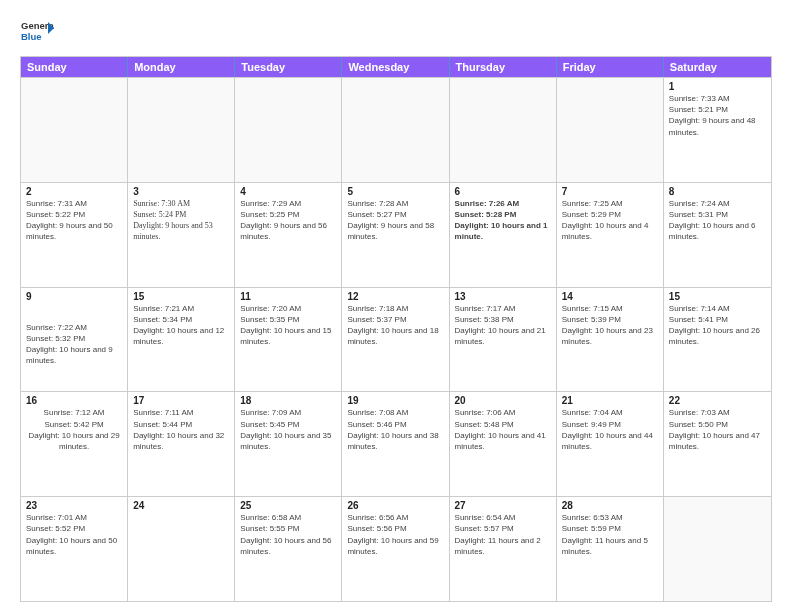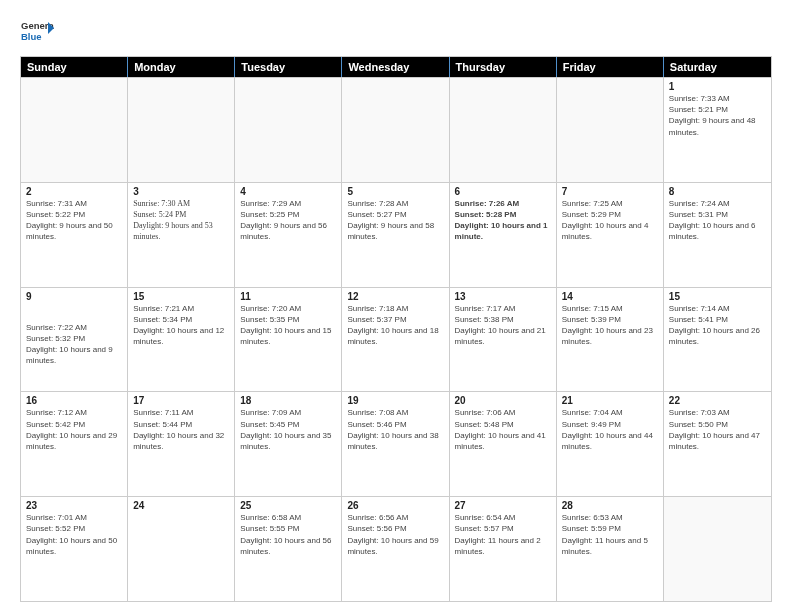--- a/index.html
+++ b/index.html
@@ -44,21 +44,21 @@
     }
     .calendar {
       flex: 1;
       display: flex;
       flex-direction: column;
       border: 1px solid #ccc;
     }
     .cal-header-row {
       display: grid;
       grid-template-columns: repeat(7, 1fr);
-      background: #000000;
+      background: #8b5cf6;
     }
     .cal-header-cell {
       color: #fff;
       font-size: 11px;
       font-weight: bold;
       padding: 4px 6px;
       text-align: left;
       border-right: 1px solid #5090cc;
     }
     .cal-header-cell:last-child { border-right: none; }
@@ -225,21 +225,21 @@
           <div class="cal-cell has-data">
             <span class="day-num">15</span>
             <div class="day-info" style="white-space: pre-line;">Sunrise: 7:14 AM
 Sunset: 5:41 PM
 Daylight: 10 hours and 26 minutes.</div>
           </div>
         </div>
         <div class="cal-week">
           <div class="cal-cell has-data">
             <span class="day-num">16</span>
-            <div class="day-info" style="white-space: pre-line;">Sunrise: 7:12 AM
+            <div class="day-info" style="white-space: pre-line; text-align: center;">Sunrise: 7:12 AM
 Sunset: 5:42 PM
 Daylight: 10 hours and 29 minutes.</div>
           </div>
           <div class="cal-cell has-data">
             <span class="day-num">17</span>
             <div class="day-info" style="white-space: pre-line;">Sunrise: 7:11 AM
 Sunset: 5:44 PM
 Daylight: 10 hours and 32 minutes.</div>
           </div>
           <div class="cal-cell has-data">

